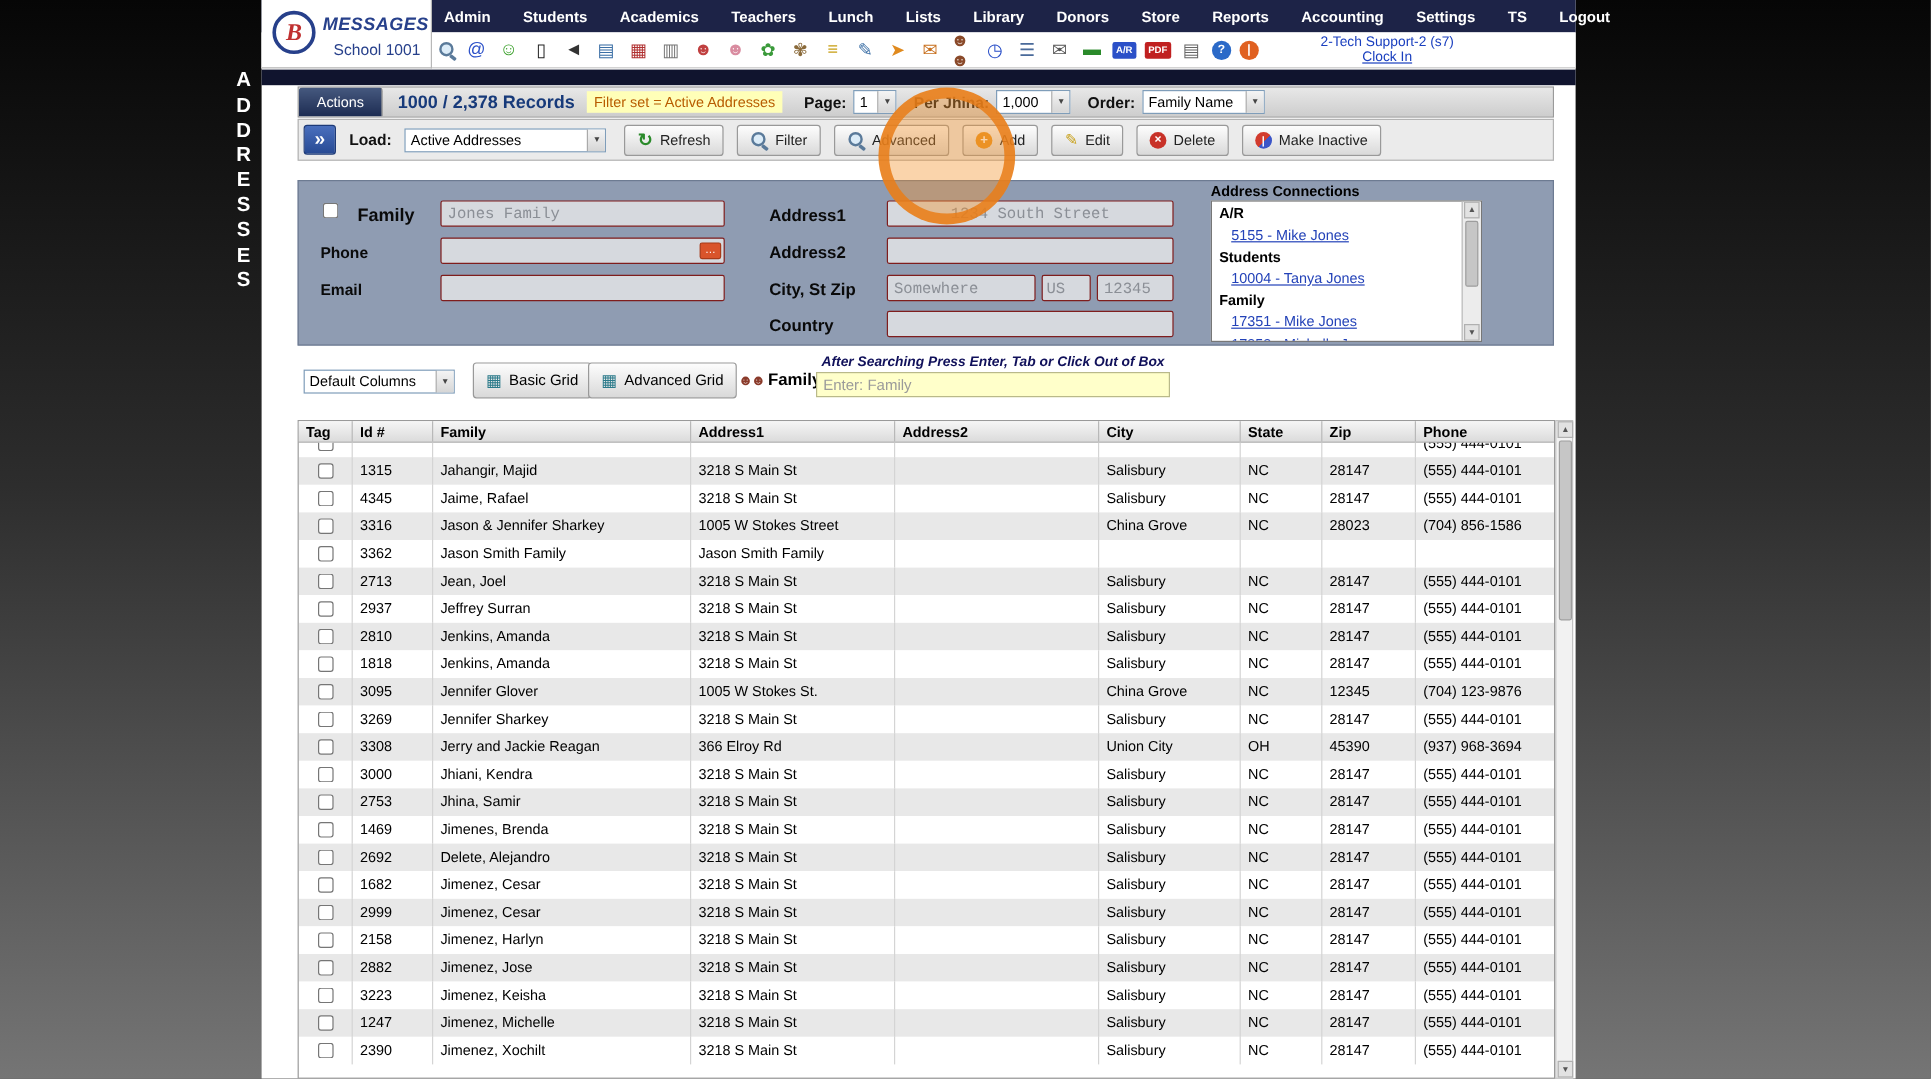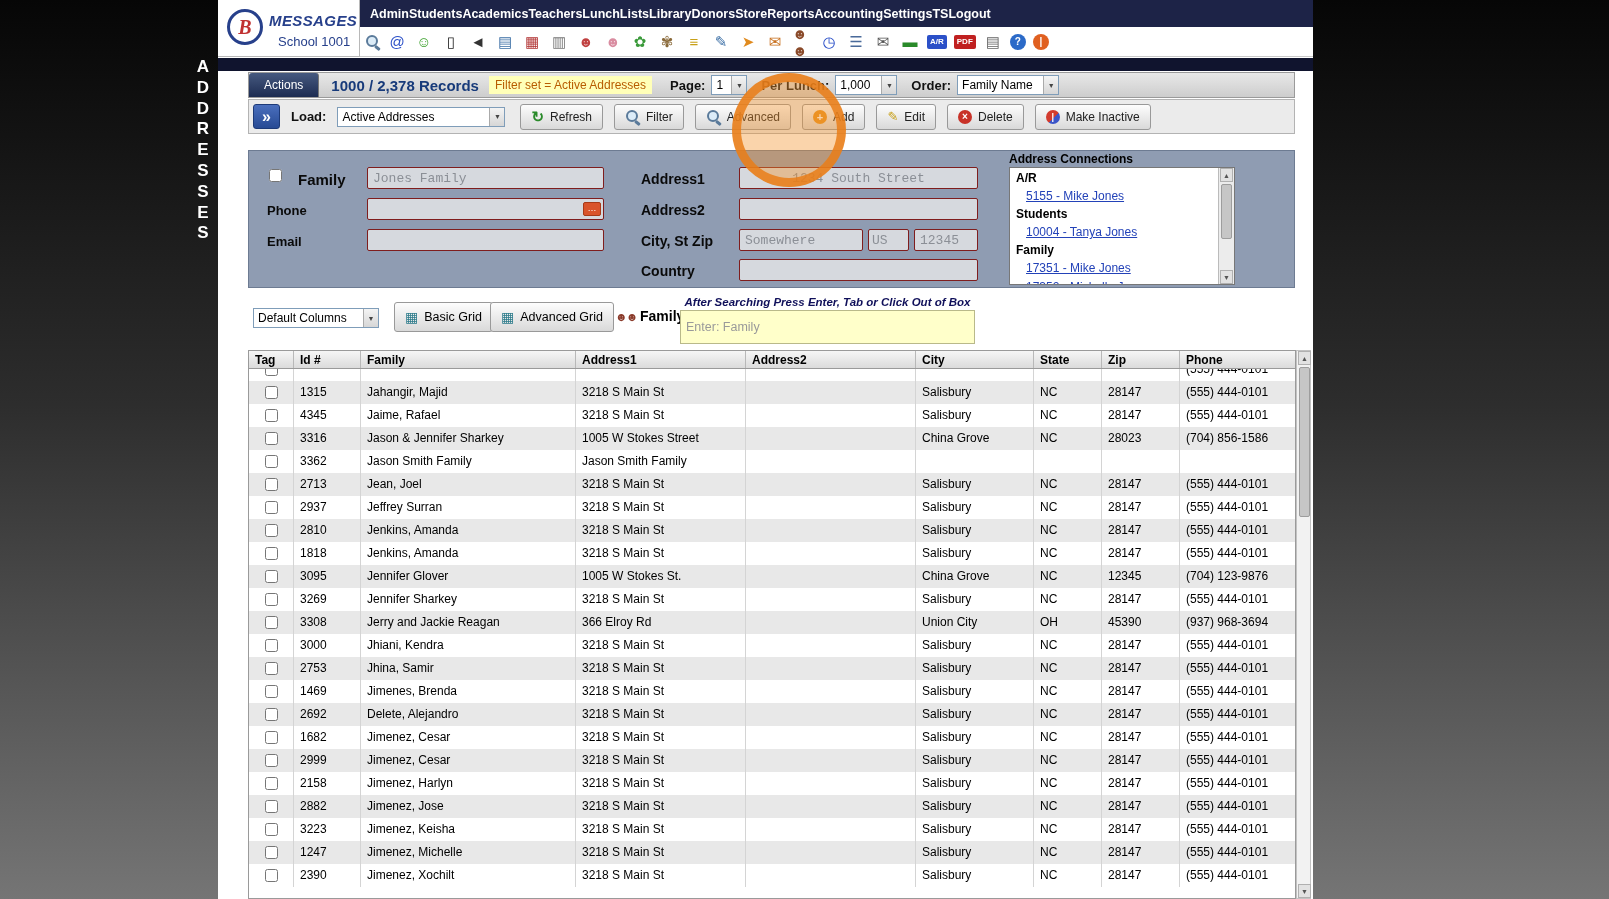--- a/index.html
+++ b/index.html
@@ -1,21 +1,21 @@
 <!DOCTYPE html>
 <html><head>
 <meta charset="utf-8">
 <style>
 *{margin:0;padding:0;box-sizing:border-box}
 body{font-family:"Liberation Sans",sans-serif;background:#444}
 .stage{position:relative;width:1609px;height:899px;overflow:hidden;background:linear-gradient(180deg,#060606 0%,#2d2d2d 45%,#757575 100%)}
 .vertical-title{position:absolute;left:191px;top:57px;width:24px;color:#fff;font-weight:bold;font-size:17px;line-height:20.8px;text-align:center;white-space:pre-line}
 .content{position:absolute;left:218px;top:0;width:1095px;height:899px;background:#fff}
 
-.navbar{position:absolute;left:0;top:0;width:100%;height:27px;background:#1d2347;display:flex;align-items:center;padding-left:152px}
+.navbar{position:absolute;left:0;top:0;width:100%;height:27px;background:#1d2347;display:flex;align-items:center;gap:27px;padding-left:152px}
 .nav-item{color:#fff;font-size:12.5px;font-weight:bold;cursor:pointer;white-space:nowrap}
 .icon-row{position:absolute;left:0;top:27px;width:100%;height:30px;background:#fff;border-bottom:1px solid #c9c9c9;display:flex;align-items:center;gap:7px;padding-left:147px}
 .tbico{width:20px;height:20px;display:inline-flex;align-items:center;justify-content:center;font-size:15px;cursor:pointer;flex:0 0 auto}
 .tbico.badge{width:auto;height:14px;font-size:8px;font-weight:bold;color:#fff;border-radius:2px;padding:0 3px}
 .tbico.disc{width:16px;height:16px;border-radius:50%;color:#fff;font-size:10px;font-weight:bold}
 .user-links{position:absolute;right:42px;top:29px;width:230px;text-align:center;font-size:11.5px;line-height:13px}
 .user-links .support{color:#1a3fbf;cursor:pointer}
 .user-links .clock{color:#1a3fbf;text-decoration:underline;cursor:pointer}
 .logo-box{position:absolute;left:0;top:0;width:142px;height:57px;background:#fff;border-right:1px solid #b8b8b8;border-bottom:1px solid #b8b8b8;z-index:5}
 .logo-circle{position:absolute;left:9px;top:9px;width:36px;height:36px;border:3px solid #27408b;border-radius:50%;color:#c03030;font-weight:bold;font-style:italic;font-size:20px;display:flex;align-items:center;justify-content:center;font-family:"Liberation Serif",serif;background:#fff}
@@ -62,21 +62,21 @@
 .scroll-thumb{position:absolute;left:2px;width:11px;background:#c6c6c6;border:1px solid #9d9d9d;border-radius:2px;cursor:pointer}
 
 .grid-controls{position:absolute;left:30px;right:18px;top:296px;height:46px}
 .gc-sel{position:absolute;left:5px;top:12px;width:126px}
 .gc-btn{position:absolute;top:6px;display:inline-flex;align-items:center;gap:6px;background:linear-gradient(#fdfdfd,#d9d9d9);border:1px solid #999;border-radius:3px;height:30px;padding:0 10px;font-size:12.5px;cursor:pointer;font-family:inherit}
 .gc-btn .gicon{color:#2a7a8a;font-size:14px}
 .family-ico{position:absolute;left:367px;top:14px;font-size:12px;color:#8a3a2a;letter-spacing:-2px}
 .gc-family-label{position:absolute;left:392px;top:12px;font-weight:bold;font-size:14px}
 .gc-search{position:absolute;left:432px;top:0;width:295px}
 .gc-hint{font-size:11.5px;font-weight:bold;font-style:italic;color:#10105a;text-align:center;margin-bottom:2px;white-space:nowrap}
-.gc-input{width:295px;height:34px;background:#ffffca;border:1px solid #b9b98a;font-size:12.5px;padding:0 5px;color:#444;font-family:inherit}
+.gc-input{width:295px;height:21px;background:#ffffca;border:1px solid #b9b98a;font-size:12.5px;padding:0 5px;color:#444;font-family:inherit}
 .gc-input::placeholder{color:#9a9a9a;opacity:1}
 
 .table-area{position:absolute;left:30px;top:350px;bottom:0;width:1063px}
 .grid-table{position:absolute;left:0;top:0;bottom:0;width:1048px;border:1px solid #9a9a9a}
 .thead{display:flex;height:18px;background:linear-gradient(#f6f6f6,#dbdbdb);border-bottom:1px solid #9a9a9a}
 .th{font-size:12px;font-weight:bold;color:#000;padding-left:6px;display:flex;align-items:center;border-right:1px solid #b8b8b8;overflow:hidden;white-space:nowrap;cursor:pointer}
 .tbody{position:absolute;left:0;top:18px;right:0;bottom:0;overflow:hidden}
 .tbody-inner{margin-top:-11px}
 .trow{display:flex;height:23px;background:#fff}
 .trow:nth-child(even){background:#e8e8e8}
@@ -146,39 +146,43 @@
           <span class="tbico" style="color: rgb(85, 85, 85);">✉</span>
           <span class="tbico" style="color: rgb(42, 138, 42);">▬</span>
           <span class="tbico badge" style="background: rgb(43, 80, 200);">A/R</span>
           <span class="tbico badge" style="background: rgb(192, 32, 32);">PDF</span>
           <span class="tbico" style="color: rgb(102, 102, 102);">▤</span>
           <span class="tbico disc" style="background: rgb(43, 106, 200);">?</span>
           <span class="tbico disc" style="background: rgb(224, 96, 32);">|</span>
         </span>
     </div>
 
+    <div class="user-links">
+      <div class="support">2-Tech Support-2 (s7)</div>
+      <div class="clock">Clock In</div>
+    </div>
 
     <div class="logo-box">
       <div class="logo-circle">B</div>
       <div class="brand-name">MESSAGES</div>
       <div class="brand-school">School 1001</div>
     </div>
 
     <div class="dark-strip"></div>
 
     <div class="actions-bar">
       <div class="actions-tab">Actions</div>
       <div class="records">1000 / 2,378 Records</div>
       <div class="filter-note">Filter set = Active Addresses</div>
       <div class="ab-label ml20">Page:</div>
       <div class="sel ml6" style="width:36px">
         <span class="sel-text">1</span>
         <span class="sel-arrow">▼</span>
       </div>
-      <div class="ab-label ml14">Per Lunch:</div>
+      <div class="ab-label ml14">Per Jhina:</div>
       <div class="sel ml6" style="width:62px">
         <span class="sel-text">1,000</span>
         <span class="sel-arrow">▼</span>
       </div>
       <div class="ab-label ml14">Order:</div>
       <div class="sel ml6" style="width:102px">
         <span class="sel-text">Family Name</span>
         <span class="sel-arrow">▼</span>
       </div>
     </div>

